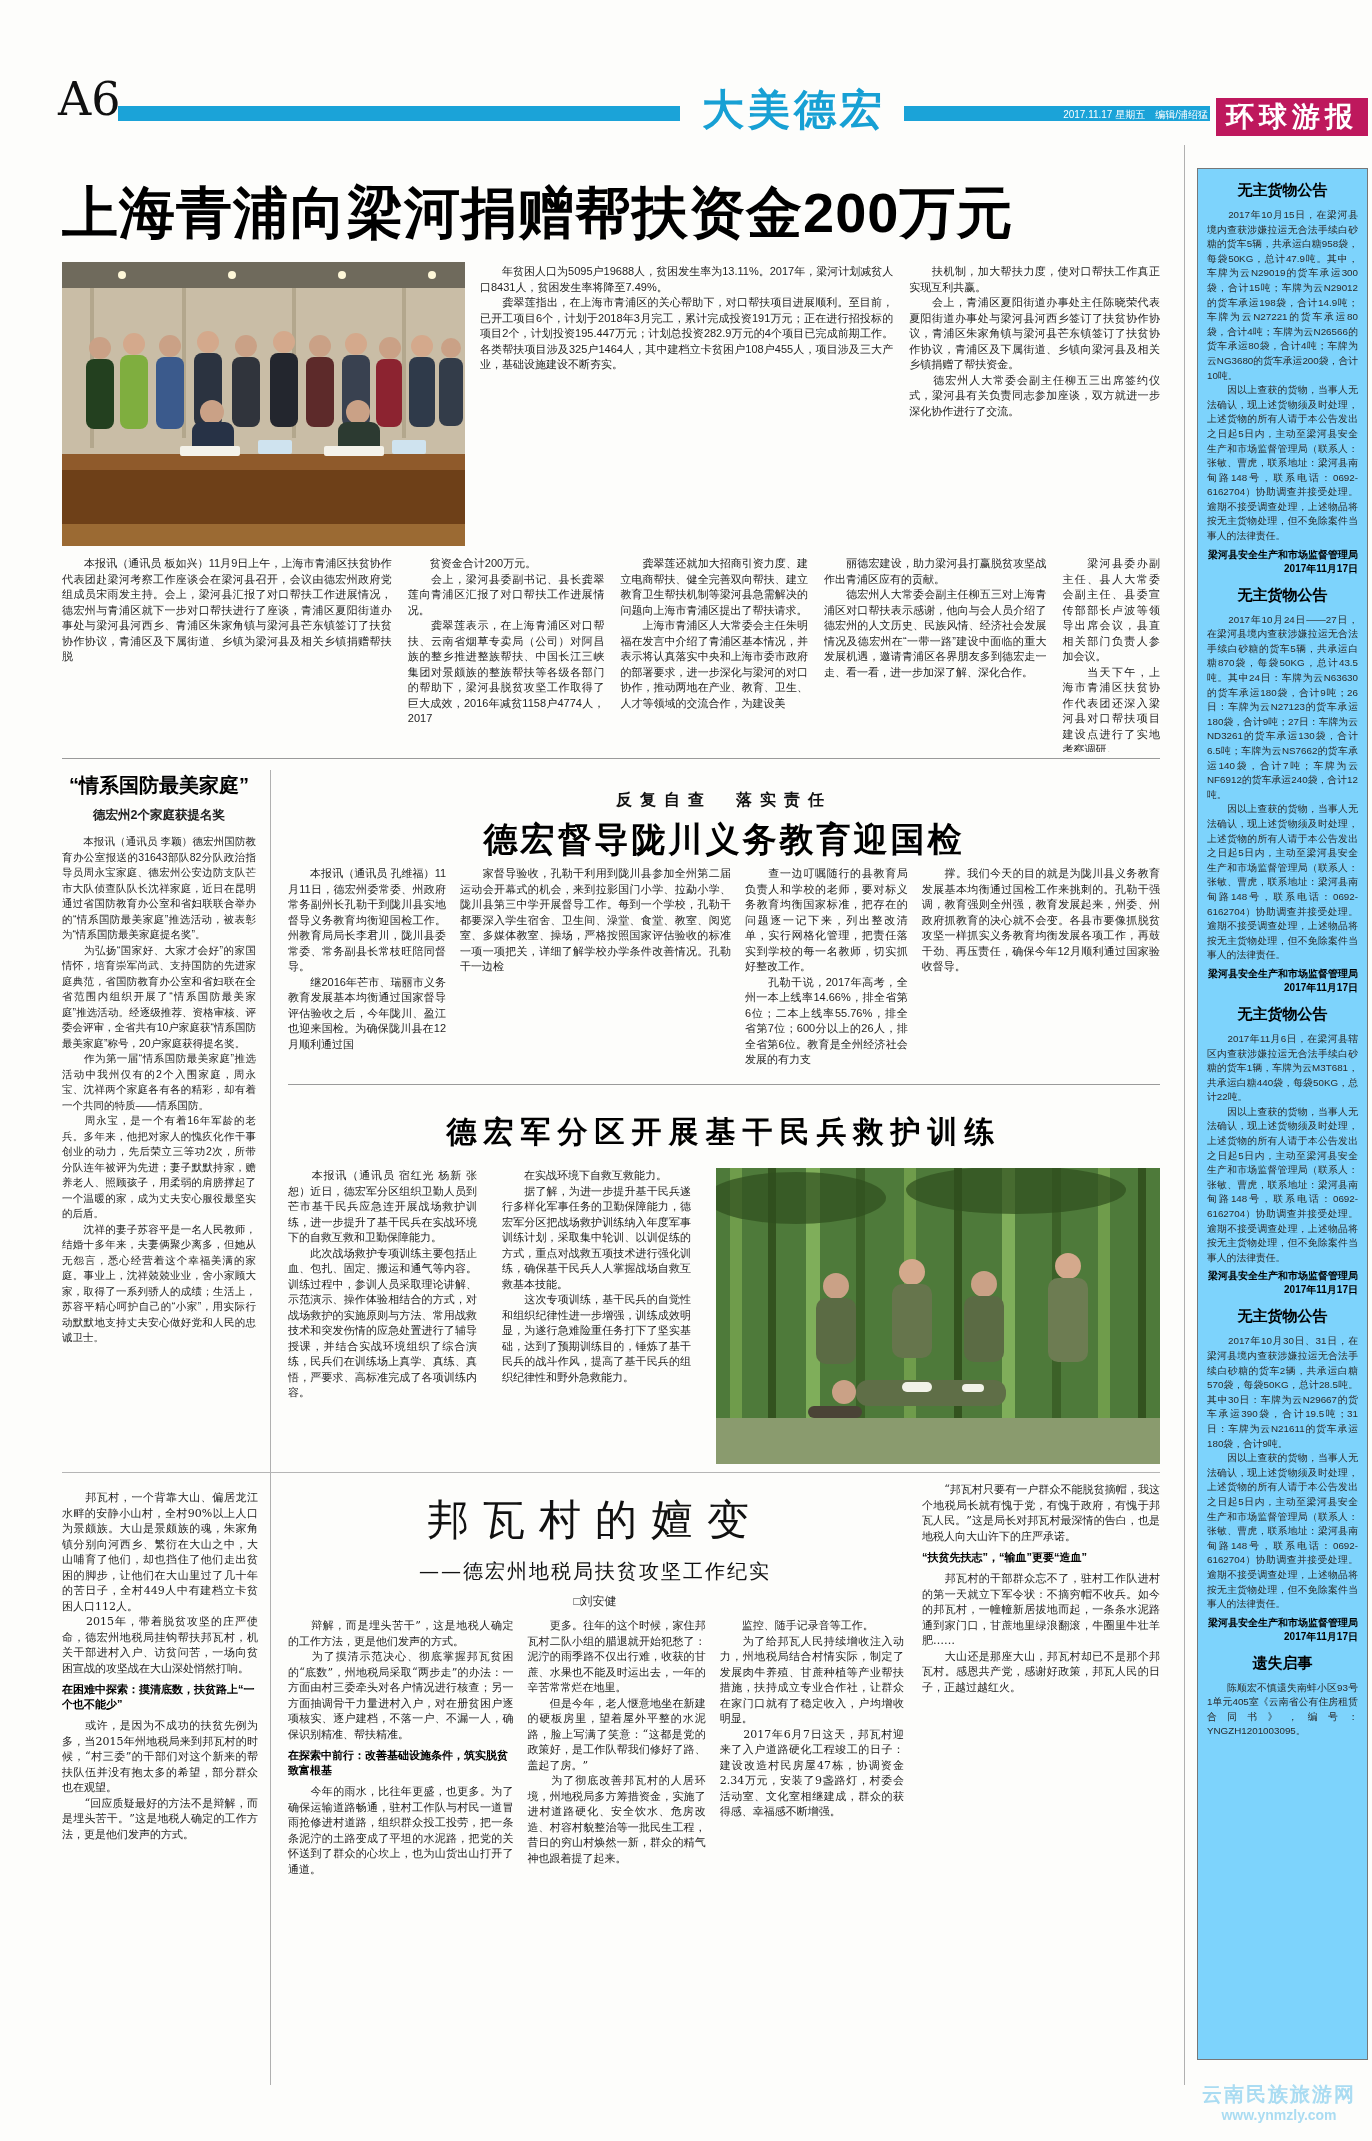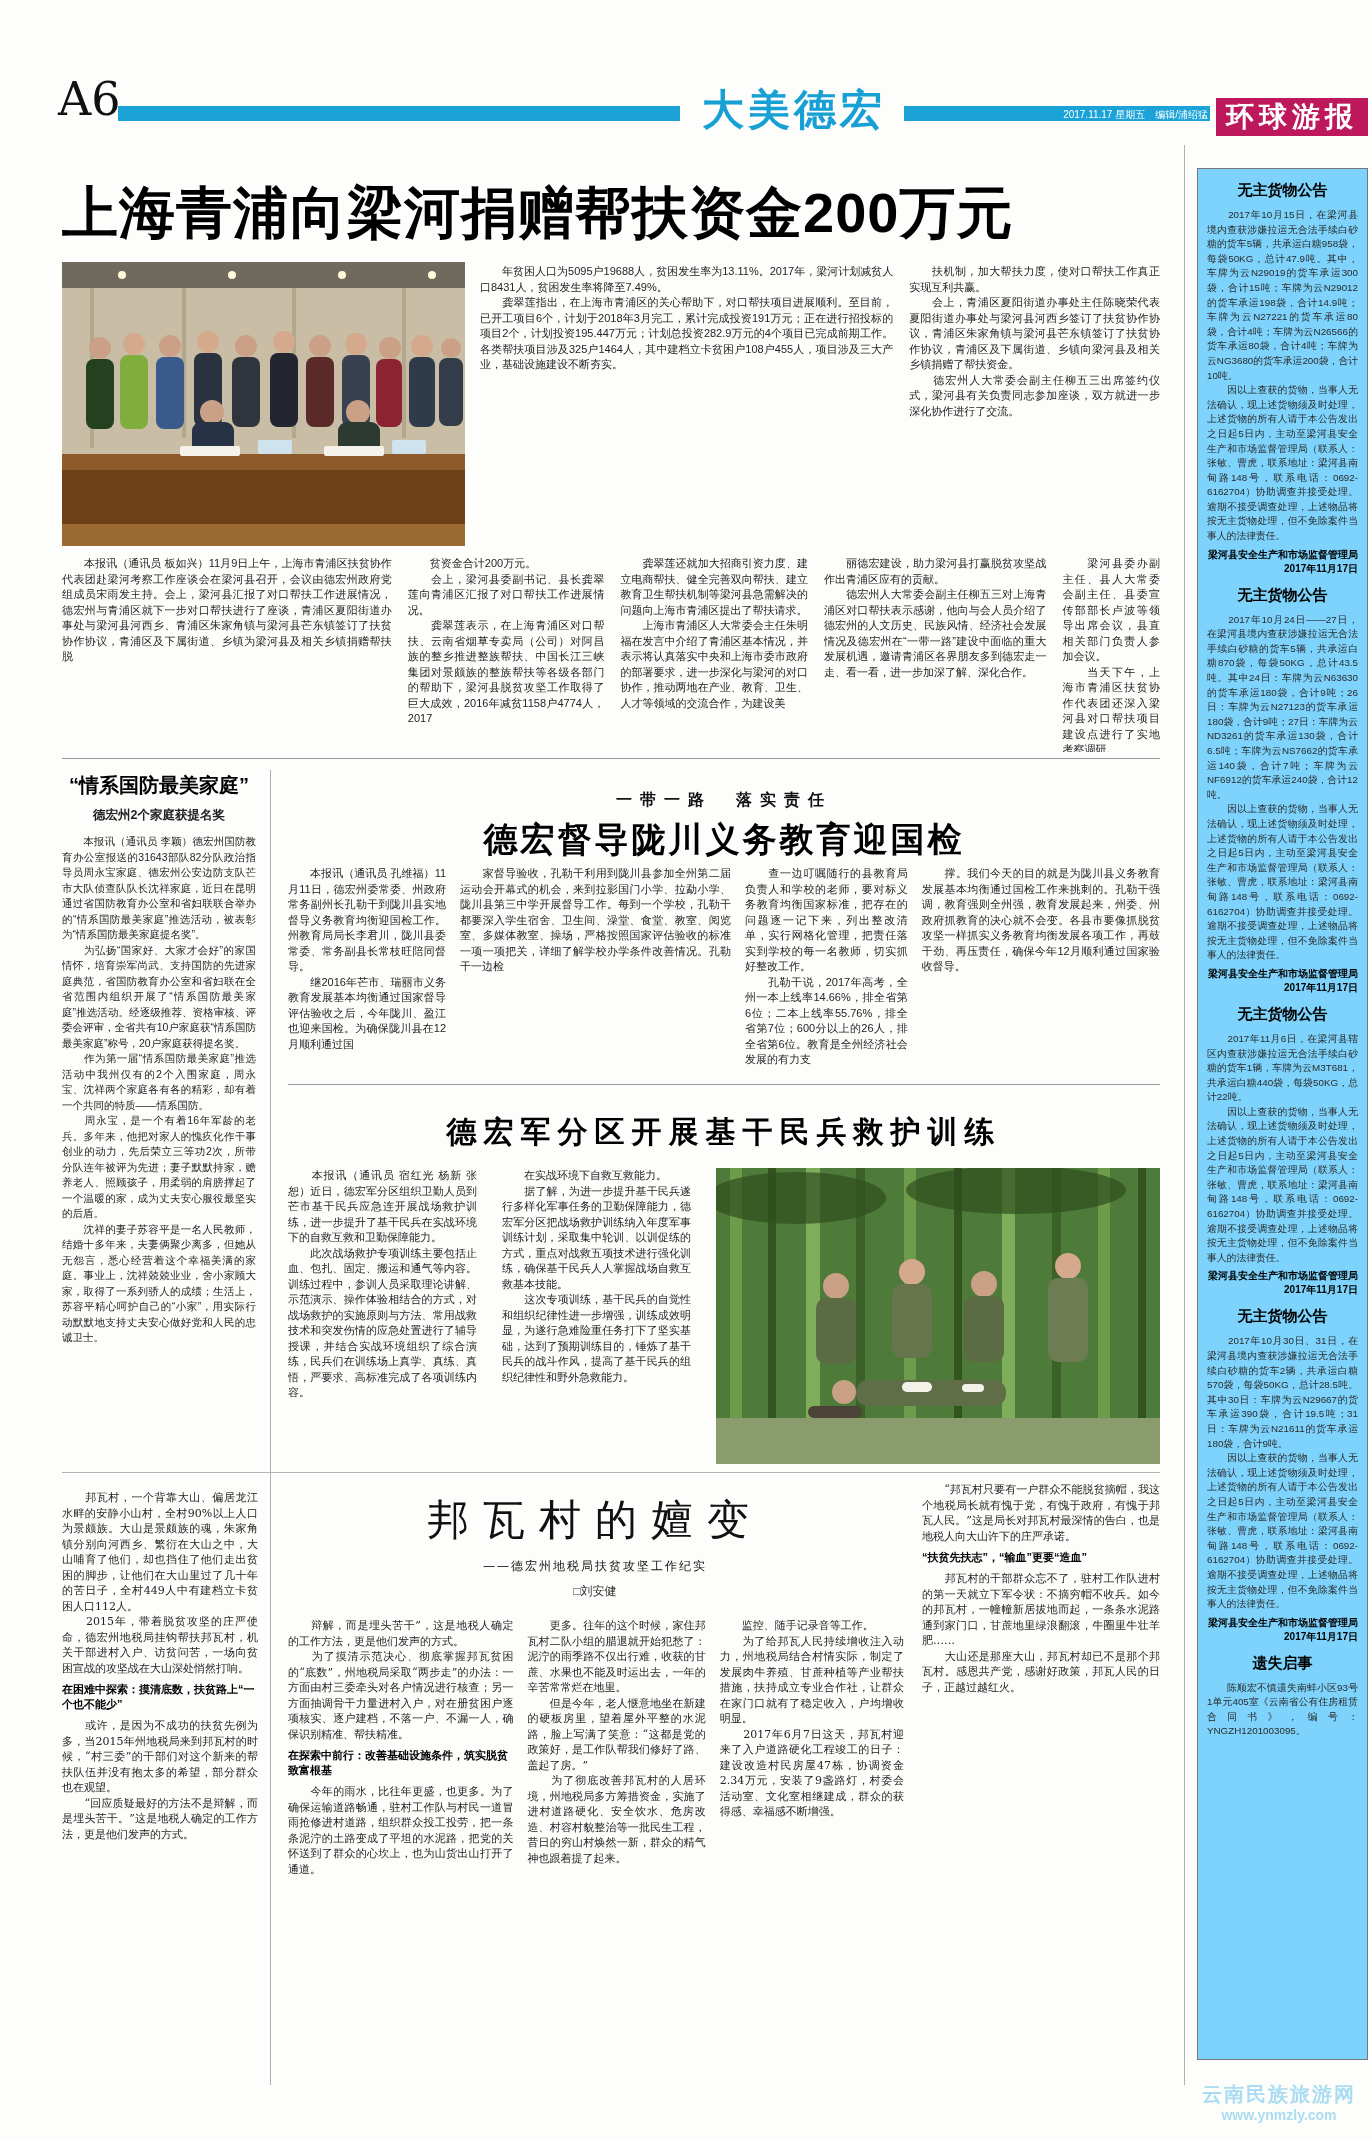--- a/index.html
+++ b/index.html
@@ -23,21 +23,21 @@
   
   .kicker{font-size:16px;font-weight:bold;text-align:center;letter-spacing:8px;color:#111;}
   .headline2{font-size:34px;font-weight:bold;text-align:center;letter-spacing:3px;color:#000;}
   .headline3{font-size:30px;font-weight:bold;text-align:center;letter-spacing:7px;color:#000;}
   
   .fam-title{font-size:20px;font-weight:bold;text-align:center;color:#000;}
   .fam-sub{font-size:12.5px;font-weight:bold;text-align:center;color:#222;margin-top:8px;}
   
   .feat-title{font-family:"DejaVu Serif","Liberation Serif",serif;font-size:42px;color:#111;
               text-align:center;letter-spacing:14px;}
-  .feat-sub{font-family:"DejaVu Serif","Liberation Serif",serif;font-size:12px;color:#111;
+  .feat-sub{font-family:"DejaVu Serif","Liberation Serif",serif;font-size:20px;color:#111;
             text-align:center;letter-spacing:2px;margin-top:10px;}
   .feat-author{font-size:12px;color:#333;text-align:center;margin-top:8px;}
   .feat-body{font-family:"DejaVu Serif","Liberation Serif",serif;}
   .subhead{font-weight:bold;color:#000;margin:6px 0;font-size:11px;line-height:15px;
            font-family:"Liberation Sans",sans-serif;}
   
   .noticebox{border:1px solid #777;box-sizing:border-box;padding:10px 9px;background:#7dd3fc;}
   .notice-h{font-size:15px;font-weight:bold;text-align:center;margin:10px 0 8px 0;color:#000;}
   .notice-b{font-size:9.8px;line-height:14.6px;text-align:justify;white-space:pre-line;color:#2a2a2a;}
   .notice-sig{font-size:10px;font-weight:bold;text-align:right;margin-top:4px;color:#000;}
@@ -140,21 +140,21 @@
     <div class="fam-title">“情系国防最美家庭”</div>
     <div class="fam-sub">德宏州2个家庭获提名奖</div>
     <div class="txt" style="margin-top:10px;font-size:10.5px;">　　本报讯（通讯员 李颖）德宏州国防教育办公室报送的31643部队82分队政治指导员周永宝家庭、德宏州公安边防支队芒市大队侦查队队长沈祥家庭，近日在昆明通过省国防教育办公室和省妇联联合举办的“情系国防最美家庭”推选活动，被表彰为“情系国防最美家庭提名奖”。
 　　为弘扬“国家好、大家才会好”的家国情怀，培育崇军尚武、支持国防的先进家庭典范，省国防教育办公室和省妇联在全省范围内组织开展了“情系国防最美家庭”推选活动。经逐级推荐、资格审核、评委会评审，全省共有10户家庭获“情系国防最美家庭”称号，20户家庭获得提名奖。
 　　作为第一届“情系国防最美家庭”推选活动中我州仅有的2个入围家庭，周永宝、沈祥两个家庭各有各的精彩，却有着一个共同的特质——情系国防。
 　　周永宝，是一个有着16年军龄的老兵。多年来，他把对家人的愧疚化作干事创业的动力，先后荣立三等功2次，所带分队连年被评为先进；妻子默默持家，赡养老人、照顾孩子，用柔弱的肩膀撑起了一个温暖的家，成为丈夫安心服役最坚实的后盾。
 　　沈祥的妻子苏容平是一名人民教师，结婚十多年来，夫妻俩聚少离多，但她从无怨言，悉心经营着这个幸福美满的家庭。事业上，沈祥兢兢业业，舍小家顾大家，取得了一系列骄人的成绩；生活上，苏容平精心呵护自己的“小家”，用实际行动默默地支持丈夫安心做好党和人民的忠诚卫士。</div>
   </div>
 
   <div class="abs" style="left:288px;top:790px;width:872px;">
-    <div class="kicker">一带一路　落实责任</div>
+    <div class="kicker">反复自查　落实责任</div>
     <div class="headline2" style="margin-top:6px;">德宏督导陇川义务教育迎国检</div>
   </div>
   <div class="abs cols" style="left:288px;top:866px;width:872px;height:208px;gap:14px;">
     <div class="txt col">　　本报讯（通讯员 孔维福）11月11日，德宏州委常委、州政府常务副州长孔勒干到陇川县实地督导义务教育均衡迎国检工作。州教育局局长李君川，陇川县委常委、常务副县长常枝旺陪同督导。
 　　继2016年芒市、瑞丽市义务教育发展基本均衡通过国家督导评估验收之后，今年陇川、盈江也迎来国检。为确保陇川县在12月顺利通过国</div>
     <div class="txt col">　　家督导验收，孔勒干利用到陇川县参加全州第二届运动会开幕式的机会，来到拉影国门小学、拉勐小学、陇川县第三中学开展督导工作。每到一个学校，孔勒干都要深入学生宿舍、卫生间、澡堂、食堂、教室、阅览室、多媒体教室、操场，严格按照国家评估验收的标准一项一项把关，详细了解学校办学条件改善情况。孔勒干一边检</div>
     <div class="txt col">　　查一边叮嘱随行的县教育局负责人和学校的老师，要对标义务教育均衡国家标准，把存在的问题逐一记下来，列出整改清单，实行网格化管理，把责任落实到学校的每一名教师，切实抓好整改工作。
 　　孔勒干说，2017年高考，全州一本上线率14.66%，排全省第6位；二本上线率55.76%，排全省第7位；600分以上的26人，排全省第6位。教育是全州经济社会发展的有力支</div>
     <div class="txt col">　　撑。我们今天的目的就是为陇川县义务教育发展基本均衡通过国检工作来挑刺的。孔勒干强调，教育强则全州强，教育发展起来，州委、州政府抓教育的决心就不会变。各县市要像抓脱贫攻坚一样抓实义务教育均衡发展各项工作，再鼓干劲、再压责任，确保今年12月顺利通过国家验收督导。</div>
   </div>

